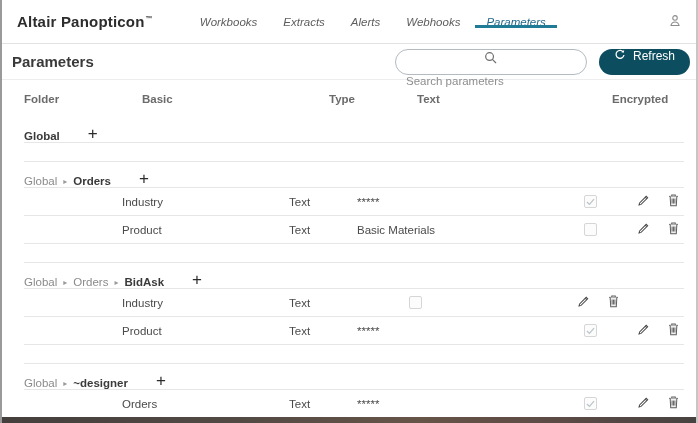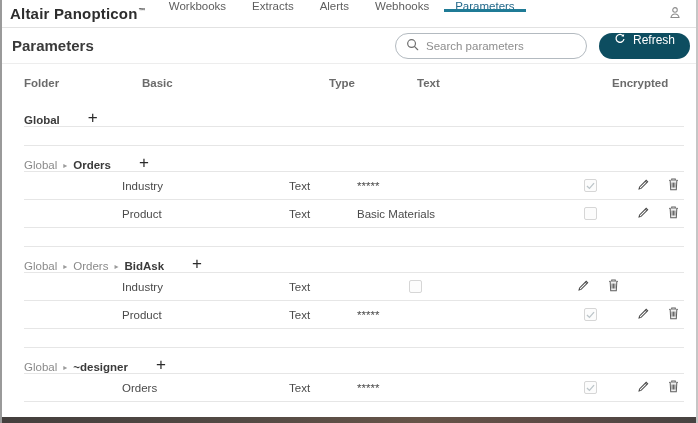--- a/index.html
+++ b/index.html
@@ -2,32 +2,32 @@
 <html><head>
 <meta charset="utf-8">
 <style>
   * { margin:0; padding:0; box-sizing:border-box; }
   body { background:#dcdcdc; font-family:"Liberation Sans","DejaVu Sans",sans-serif; }
   .window {
     width:698px; height:423px; background:#fff; position:relative; overflow:hidden;
     border-left:2px solid #9a9a9a; border-right:2px solid #c6c6c6;
   }
   
-  .navbar { display:flex; align-items:stretch; height:28px; border-bottom:1px solid #e2e2e2; padding:0 10px 0 8px; background:#fff; }
+  .navbar { display:flex; align-items:stretch; height:44px; border-bottom:1px solid #e2e2e2; padding:0 10px 0 15px; background:#fff;gap:24px; }
   .logo { display:flex; align-items:center; font-weight:700; font-size:15px; color:#2d2d2d; letter-spacing:.2px; cursor:pointer; white-space:nowrap; }
   .logo sup { font-size:7px; margin-left:1px; transform:translateY(-3px); color:#2d2d2d; }
-  .nav-items { display:flex; margin-left:10px; align-items:flex-start; }
+  .nav-items { display:flex; margin-left:10px; align-items:center;font-style:italic; }
   .nav-item { position:relative; display:flex; align-items:center; padding:0 13px; font-size:11.5px; color:#5e5e5e; cursor:pointer; white-space:nowrap; }
   .nav-item.active { color:#23688a; }
   .nav-item.active::after { content:""; position:absolute; left:2px; right:2px; bottom:0; height:3px; background:#1f7b96; }
   .user-btn { margin-left:auto; display:flex; align-items:center; background:none; border:none; cursor:pointer; padding:0 4px; }
   
   .page-header { display:flex; align-items:center; height:36px; border-bottom:1px solid #ededed; padding:0 4px 0 10px; }
   .page-title { font-size:15px; color:#3a3a3a; }
-  .search-wrap { margin-left:auto; width:192px; height:26px; border:1px solid #b3bac0; border-radius:14px; display:flex; align-items:center; padding:0 10px; gap:7px; background:#fff; }
+  .search-wrap { margin-left:auto; width:192px; height:26px; border:1px solid #b3bac0; border-radius:14px; display:flex; align-items:center; padding:0 10px; gap:7px; background:#fff;flex-direction:column; }
   .search-wrap input { border:none; outline:none; width:100%; font-size:11.5px; color:#444; font-family:inherit; background:transparent; }
   .search-wrap input::placeholder { color:#8d8d8d; }
   .refresh-btn { margin-left:12px; margin-right:2px; height:26px; padding:0 15px; border:none; border-radius:14px; background:#0d4d60; color:#fff; font-size:12px; display:flex; align-items:flex-start; gap:7px; cursor:pointer; font-family:inherit; }
   
   .content { padding:0 12px 0 22px; }
   .grid { display:grid; grid-template-columns:98px 167px 68px 175px 92px 1fr; align-items:center; }
   .cols-header { height:37px; font-size:11.5px; font-weight:700; color:#6b6b6b;gap:20px; }
   .group { }
   .group + .group, .group.bordered { border-top:1px solid #e6e6e6; }
   .group { margin-top:0; }

